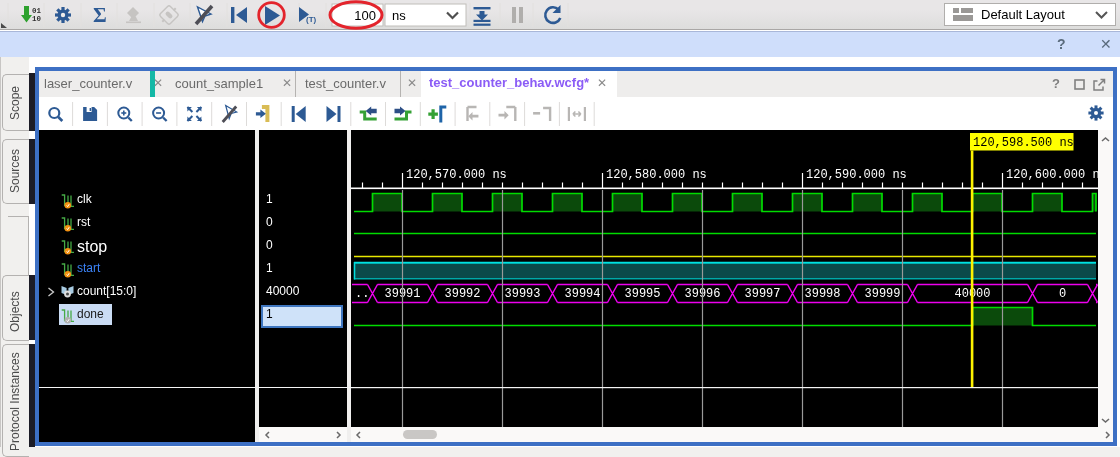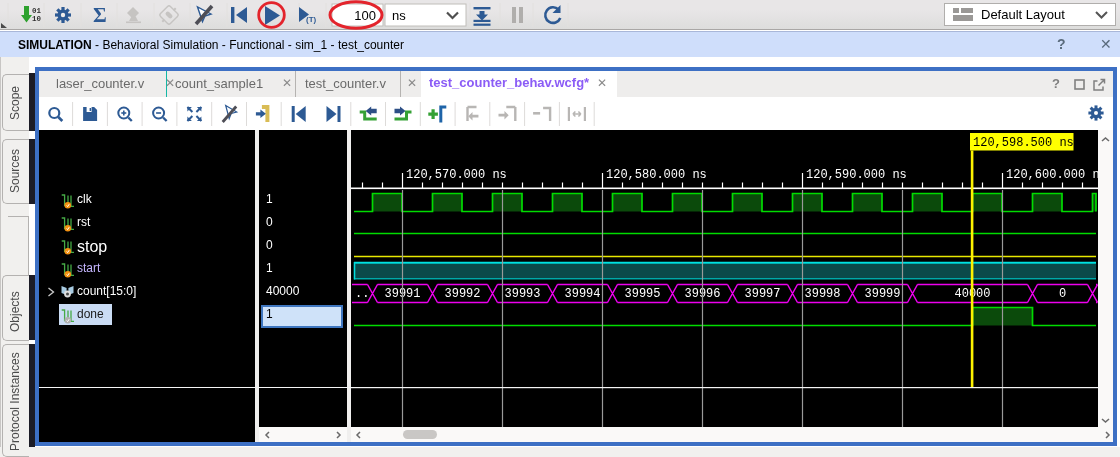--- a/index.html
+++ b/index.html
@@ -82,21 +82,20 @@
         <rect x="953" y="8" width="6" height="5"></rect>
         <rect x="961" y="8" width="12" height="5"></rect>
         <rect x="953" y="15" width="20" height="6"></rect>
       </g>
       <text x="981" y="19" font-size="13" fill="#000">Default Layout</text>
       <path d="M1096,12 l5.5,5.5 5.5,-5.5" fill="none" stroke="#555" stroke-width="2"></path>
     </svg>
   </div>
 
 <div class="abs" style="left:0;top:31px;width:1120px;height:26px;background:#cfdefb;border-top:1px solid #a9b7d9;">
-  <div class="abs" style="left:18px;top:6px;font-size:12px;color:#000;"><b>SIMULATION</b> - Behavioral Simulation - Functional - sim_1 - test_counter</div>
   <div class="abs" style="left:1057px;top:4px;font-size:14px;color:#5a6b7c;font-weight:bold;">?</div>
   <div class="abs" style="left:1100px;top:4px;font-size:14px;color:#5a6b7c;">✕</div>
 </div>
 
 <div class="abs" style="left:0;top:57px;width:29px;height:400px;background:#f1f0ee;"></div>
 <div class="abs" style="left:0;top:447px;width:1120px;height:10px;background:#f1f0ee;"></div>
 <div id="sidetabs">
     <div class="abs" style="left:0;top:57px;width:1px;height:390px;background:#c8c6c4;"></div>
     <div class="abs" style="left:2px;top:74px;width:27px;height:57px;background:#f1f0ee;border:1px solid #b4b2b0;border-right:none;border-radius:5px 0 0 5px;"></div>
     <div class="abs" style="left:4px;top:120px;width:22px;height:0;">
@@ -119,21 +118,21 @@
   </div>
 
 <div class="abs" style="left:29px;top:73px;width:6px;height:58px;background:#1c1c26;"></div>
 <div class="abs" style="left:29px;top:139px;width:6px;height:65px;background:#1c1c26;"></div>
 <div class="abs" style="left:29px;top:275px;width:6px;height:65px;background:#1c1c26;"></div>
 <div class="abs" style="left:29px;top:344px;width:6px;height:103px;background:#1c1c26;"></div>
 
 <div class="abs" id="panel" style="left:35px;top:67px;width:1082px;height:379px;border:4px solid #3d70c4;background:#fff;">
 
   <div class="abs" id="tabbar" style="left:0;top:0;width:1074px;height:26px;background:#eeedec;">
-    <div class="abs" style="left:12px;top:0;width:116px;height:26px;border-right:1px solid #14b8a6;">
+    <div class="abs" style="left:0;top:0;width:116px;height:26px;border-right:5px solid #14b8a6;">
       <span class="abs" style="left:5px;top:5px;font-size:13px;color:#6a6a6a;">laser_counter.v</span>
       <span class="abs" style="left:114px;top:5px;font-size:12px;color:#8a8a8a;">✕</span>
     </div>
     <div class="abs" style="left:129px;top:0;width:128px;height:26px;border-right:1px solid #b5b3b1;">
       <span class="abs" style="left:7px;top:5px;font-size:13px;color:#6a6a6a;">count_sample1</span>
       <span class="abs" style="left:114px;top:5px;font-size:12px;color:#8a8a8a;">✕</span>
     </div>
     <div class="abs" style="left:258px;top:0;width:104px;height:26px;border-right:1px solid #b5b3b1;">
       <span class="abs" style="left:8px;top:5px;font-size:13px;color:#6a6a6a;">test_counter.v</span>
       <span class="abs" style="left:110px;top:5px;font-size:12px;color:#8a8a8a;">✕</span>
@@ -287,21 +286,21 @@
           <circle cx="6.8" cy="12.2" r="3.3" fill="#f39111"></circle>
           <path d="M5.6,12.6 l1,1 1.6,-2.4" stroke="#fff" stroke-width="1" fill="none"></path>
         </svg>
         <div class="abs" style="left:38px;top:108px;font-size:16px;color:#fff;">stop</div>
         <div class="abs" style="left:227px;top:108px;font-size:12px;color:#fff;">0</div>
         <svg class="abs" style="left:22px;top:132px;width:14px;height:16px" viewBox="0 0 14 16">
           <path d="M0.7,2 H3.6 V13.2 M7,13.2 V2.6 M10,13.2 V2.6 M7,13.2 H10 M10,13.4 h3" fill="none" stroke="#46aa46" stroke-width="1.3"></path>
           <circle cx="6.8" cy="12.2" r="3.3" fill="#f39111"></circle>
           <path d="M5.6,12.6 l1,1 1.6,-2.4" stroke="#fff" stroke-width="1" fill="none"></path>
         </svg>
-        <div class="abs" style="left:38px;top:131px;font-size:12px;color:#c4b5fd;">start</div>
+        <div class="abs" style="left:38px;top:131px;font-size:12px;color:#3b82f6;">start</div>
         <div class="abs" style="left:227px;top:131px;font-size:12px;color:#fff;">1</div>
         <svg class="abs" style="left:8px;top:157px;width:8px;height:10px" viewBox="0 0 8 10">
           <path d="M1.5,1 l5,4 -5,4" fill="none" stroke="#cccccc" stroke-width="1.3"></path>
         </svg>
         <svg class="abs" style="left:22px;top:155px;width:13px;height:13px" viewBox="0 0 13 13">
           <path d="M0.5,1 L5.6,3 L5.6,10 L0.5,8 Z" fill="#a8cbe2"></path>
           <path d="M12.5,1 L7.4,3 L7.4,10 L12.5,8 Z" fill="#a8cbe2"></path>
           <circle cx="6.5" cy="9" r="3.4" fill="#dedede"></circle>
           <circle cx="6.5" cy="9" r="1.5" fill="#4a4a4a"></circle>
         </svg>

